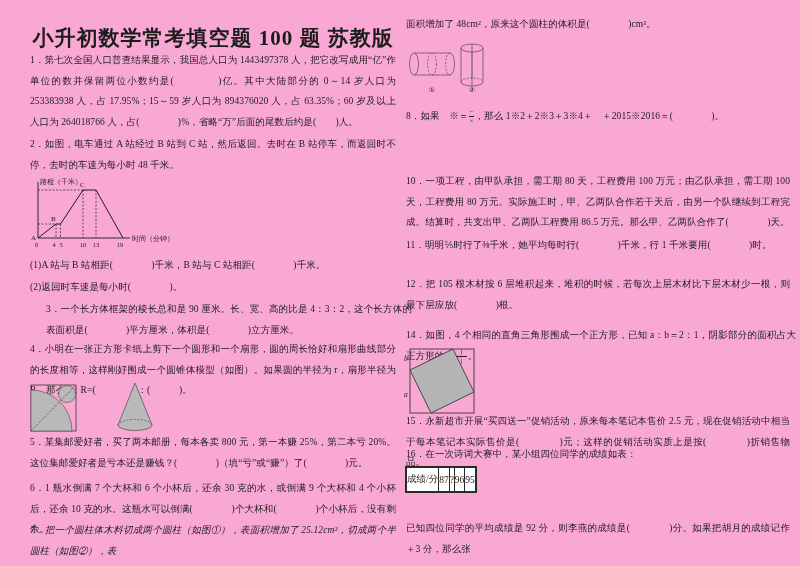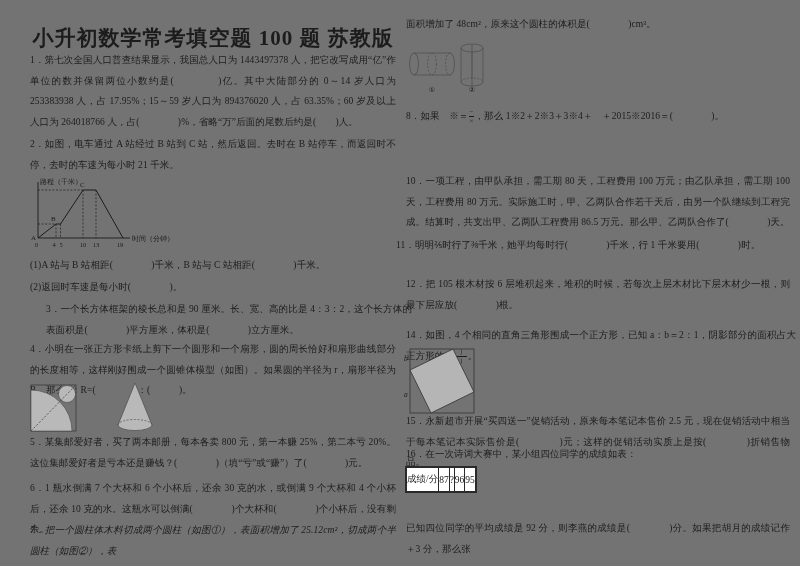--- a/index.html
+++ b/index.html
@@ -1,37 +1,37 @@
 <!DOCTYPE html>
 <html><head>
 <meta charset="utf-8">
 <style>
   html,body{margin:0;padding:0;background:#e9e9e9;}
-  .page{position:relative;width:800px;height:566px;background:#737373;overflow:hidden;
+  .page{position:relative;width:800px;height:566px;background:#f9a8d4;overflow:hidden;
         font-family:"Liberation Serif","DejaVu Serif",serif;color:#1c1c1c;}
   .abs{position:absolute;}
   .t{font-size:9.5px;line-height:20.5px;text-align:justify;letter-spacing:.1px;}
   .title{font-size:21px;font-weight:bold;text-align:center;letter-spacing:1px;}
   .frac{display:inline-block;vertical-align:-4px;text-align:center;font-size:7px;line-height:8px;margin:0 1px;}
   .frac .den{display:block;border-top:1px solid #1c1c1c;}
   table.score{border-collapse:collapse;border:2px solid #2a2a2a;background:#fff;}
   table.score td{border:1px solid #2a2a2a;text-align:center;font-size:9.5px;
                  font-family:"Liberation Serif","DejaVu Serif",serif;padding:0;}
   svg text{font-family:"Liberation Serif","DejaVu Serif",serif;fill:#1c1c1c;}
 </style>
 </head>
 <body>
 
 <div class="page">
 
   <div class="abs title" style="left:30px;top:24px;width:366px;">小升初数学常考填空题 100 题 苏教版</div>
 
   <div class="abs t" style="left:30px;top:50px;width:366px;">1．第七次全国人口普查结果显示，我国总人口为 1443497378 人，把它改写成用“亿”作单位的数并保留两位小数约是(　　　　)亿。其中大陆部分的 0～14 岁人口为 253383938 人，占 17.95%；15～59 岁人口为 894376020 人，占 63.35%；60 岁及以上人口为 264018766 人，占(　　　　)%，省略“万”后面的尾数后约是(　　)人。</div>
 
-  <div class="abs t" style="left:30px;top:134px;width:366px;">2．如图，电车通过 A 站经过 B 站到 C 站，然后返回。去时在 B 站停车，而返回时不停，去时的车速为每小时 21 千米。</div>
+  <div class="abs t" style="left:30px;top:134px;width:366px;">2．如图，电车通过 A 站经过 B 站到 C 站，然后返回。去时在 B 站停车，而返回时不停，去时的车速为每小时 48 千米。</div>
 
   <svg class="abs" style="left:26px;top:176px;" width="160" height="78" viewBox="0 0 160 78">
 
     <line x1="12" y1="6" x2="12" y2="62" stroke="#1c1c1c" stroke-width="0.9"></line>
     <line x1="12" y1="62" x2="104" y2="62" stroke="#1c1c1c" stroke-width="0.9"></line>
 
     <g stroke="#1c1c1c" stroke-width="0.7" stroke-dasharray="2,1.6">
       <line x1="12" y1="14" x2="57" y2="14"></line>
       <line x1="57" y1="14" x2="57" y2="62"></line>
       <line x1="70" y1="14" x2="70" y2="62"></line>
@@ -105,21 +105,21 @@
     <text x="64" y="50" font-size="7" text-anchor="middle">②</text>
   </svg>
 
   <div class="abs t" style="left:406px;top:106px;width:384px;">
     <span>8．如果　※＝</span><span class="frac"><span class="num">−</span><span class="den">×</span></span><span>，那么 1※2＋2※3＋3※4＋　＋2015※2016＝(　　　　)。</span>
   </div>
 
 
   <div class="abs t" style="left:406px;top:171px;width:384px;">10．一项工程，由甲队承担，需工期 80 天，工程费用 100 万元；由乙队承担，需工期 100 天，工程费用 80 万元。实际施工时，甲、乙两队合作若干天后，由另一个队继续到工程完成。结算时，共支出甲、乙两队工程费用 86.5 万元。那么甲、乙两队合作了(　　　　)天。</div>
 
-  <div class="abs t" style="left:396px;top:235px;width:384px;font-family:Liberation Serif, serif;">11．明明⅖时行了⅜千米，她平均每时行(　　　　)千米，行 1 千米要用(　　　　)时。</div>
+  <div class="abs t" style="left:406px;top:235px;width:384px;">11．明明⅖时行了⅜千米，她平均每时行(　　　　)千米，行 1 千米要用(　　　　)时。</div>
 
   <div class="abs t" style="left:406px;top:274px;width:384px;">12．把 105 根木材按 6 层堆积起来，堆积的时候，若每次上层木材比下层木材少一根，则最下层应放(　　　　)根。</div>
 
 
   <div class="abs t" style="left:406px;top:325px;width:390px;">
     <span>14．如图，4 个相同的直角三角形围成一个正方形，已知 a：b＝2：1，阴影部分的面积占大正方形的</span><span class="frac"><span class="num">（　）</span><span class="den">（　）</span></span><span>。</span>
   </div>
 
   <svg class="abs" style="left:404px;top:348px;" width="84" height="67" viewBox="0 0 84 67">
     <rect x="6" y="1" width="64" height="64" fill="none" stroke="#3a3a3a" stroke-width="0.9"></rect>

